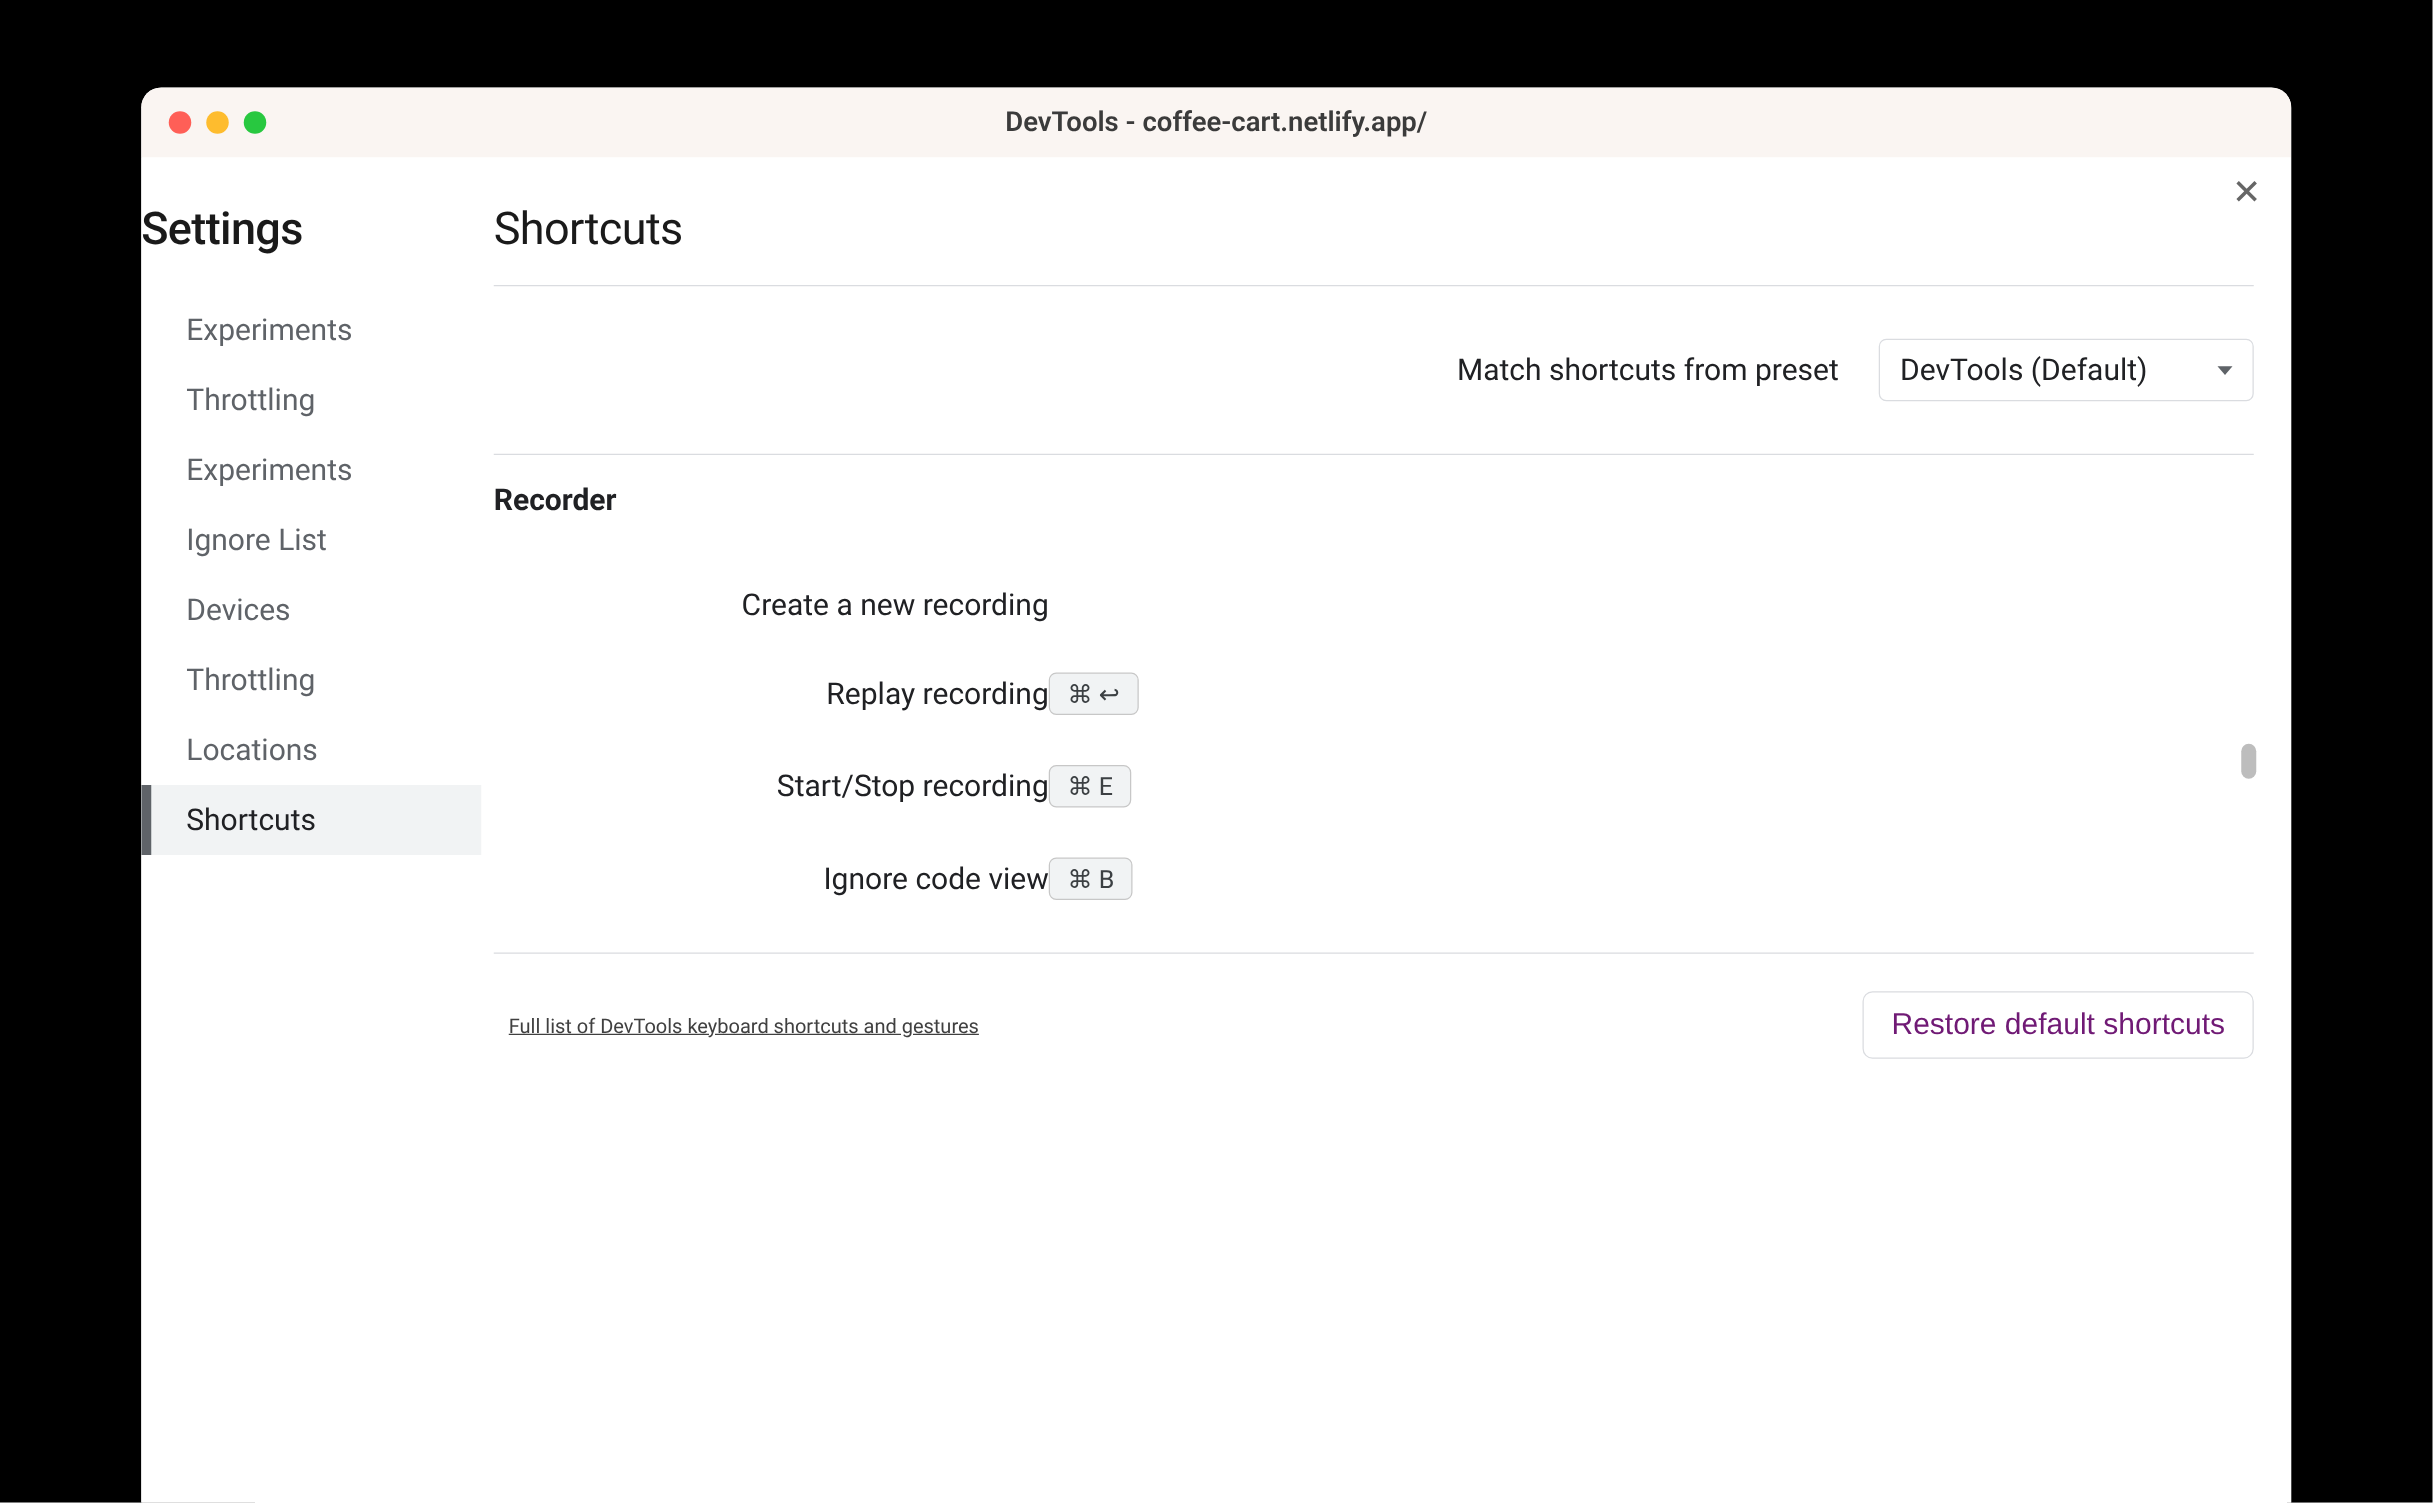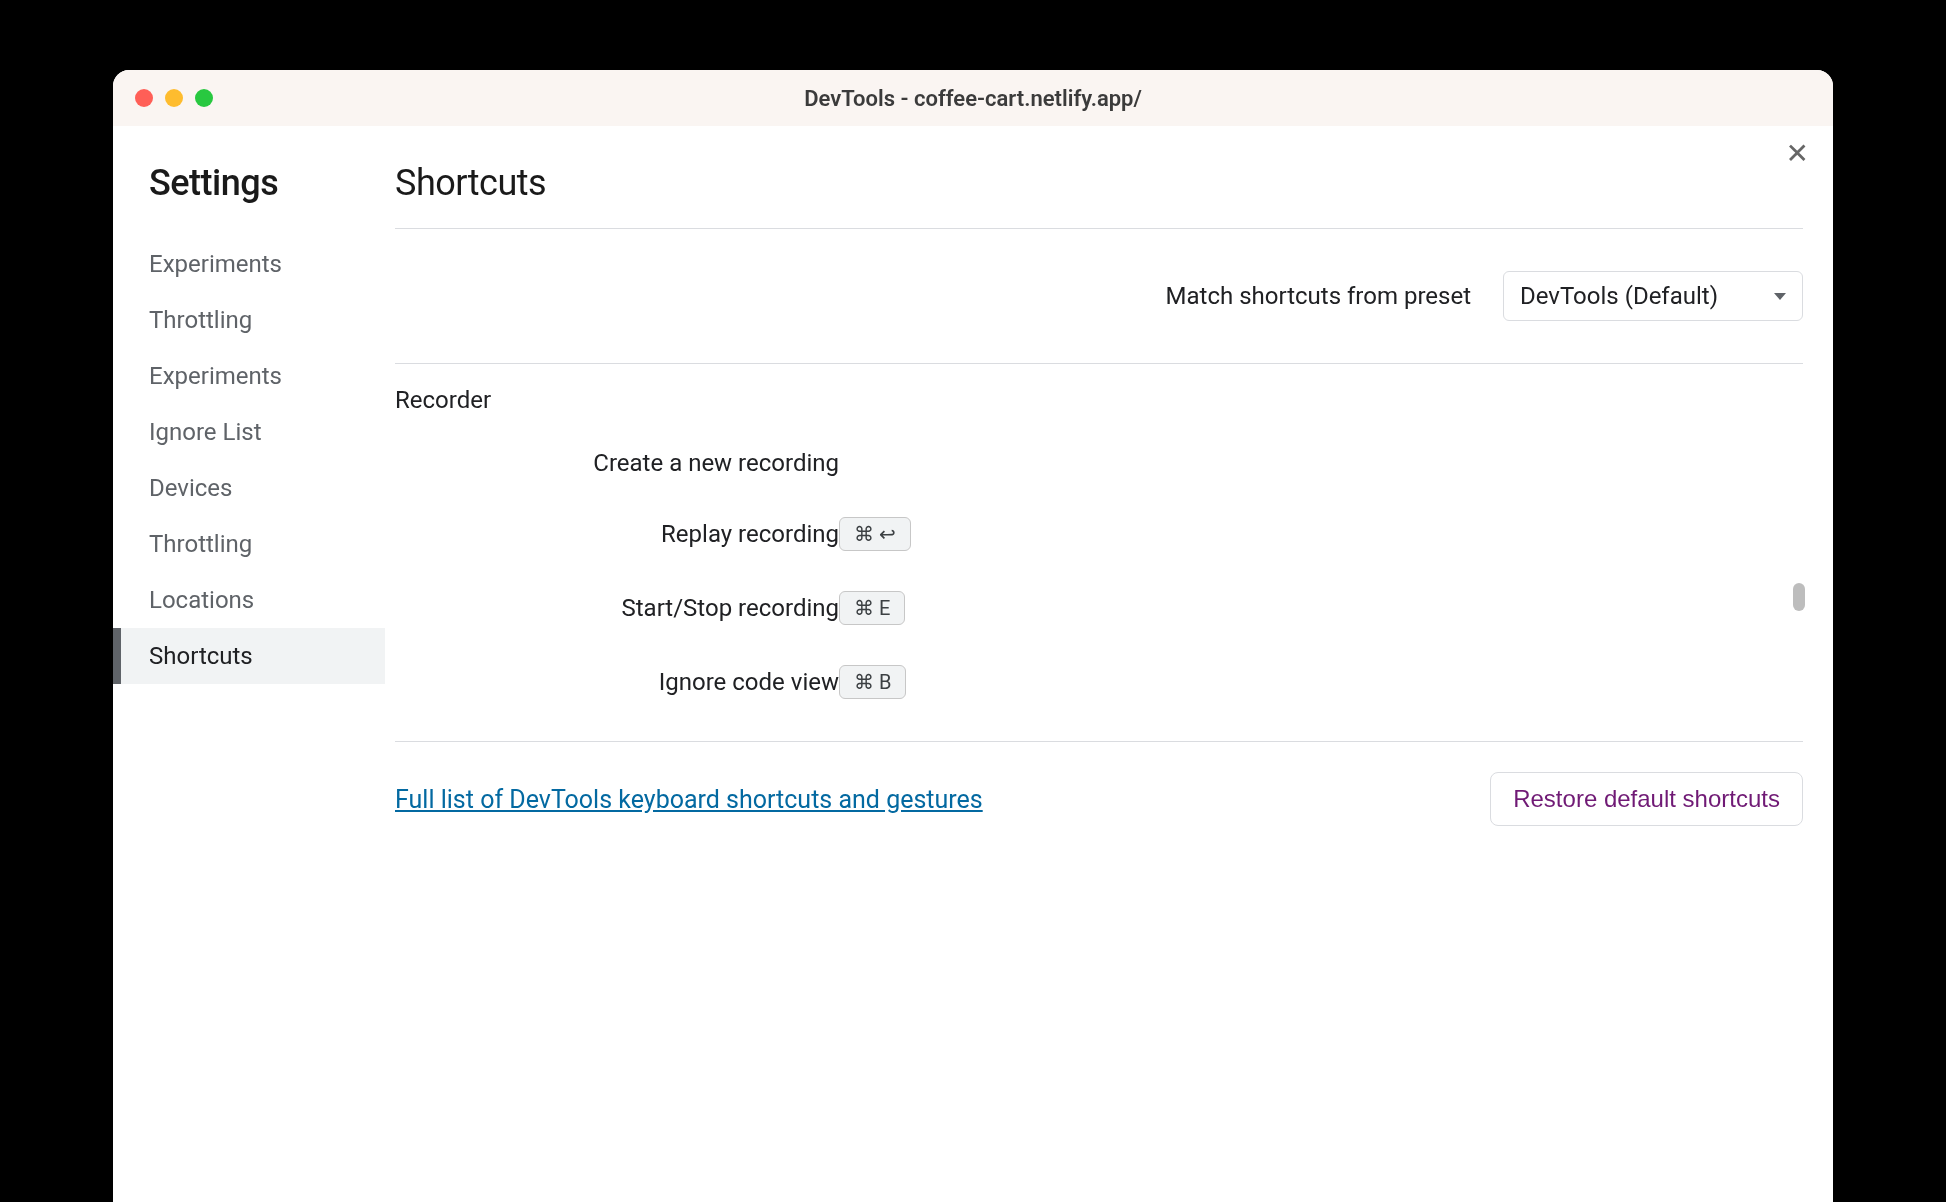--- a/index.html
+++ b/index.html
@@ -68,21 +68,20 @@
       z-index: 5;
     }
     .sidebar {
       width: 272px;
       padding: 36px 0 0 0;
     }
     .sidebar-title {
       font-size: 36px;
       font-weight: 500;
       color: #1a1a1a;
-      padding-left: 36px;
       margin-bottom: 32px;
       letter-spacing: -0.5px;
     }
     .sidebar-item {
       font-size: 24px;
       color: #5f6368;
       padding: 14px 0 14px 36px;
       cursor: pointer;
     }
     .sidebar-item.active {
@@ -145,23 +144,23 @@
       position: absolute;
       right: -2px;
       top: 58%;
       width: 12px;
       height: 28px;
       background: #bdbdbd;
       border-radius: 6px;
     }
     .section-title {
       font-size: 24px;
-      font-weight: 400;
-      color: #202124;
-      margin-bottom: 15px;
+      font-weight: 700;
+      color: #202124;
+      margin-bottom: 36px;
     }
     .shortcut-row {
       display: flex;
       align-items: center;
       padding: 20px 0 20px 44px;
       text-align: right;
     }
     .shortcut-label {
       width: 400px;
       font-size: 24px;
@@ -179,24 +178,25 @@
       color: #3c4043;
       font-family: inherit;
     }
     .footer {
       display: flex;
       align-items: center;
       justify-content: space-between;
       padding: 30px 0 0 0;
     }
     .full-list-link {
-      font-size: 25px;
-      color: #0369a1;
+      font-size: 16px;
+      color: #404040;
       text-decoration: underline;
       cursor: pointer;
+      margin-left: 12px;
     }
     .restore-btn {
       font-size: 24px;
       color: #701a75;
       border: 1px solid #dadce0;
       border-radius: 8px;
       padding: 12px 22px;
       background: #fff;
       cursor: pointer;
     }

